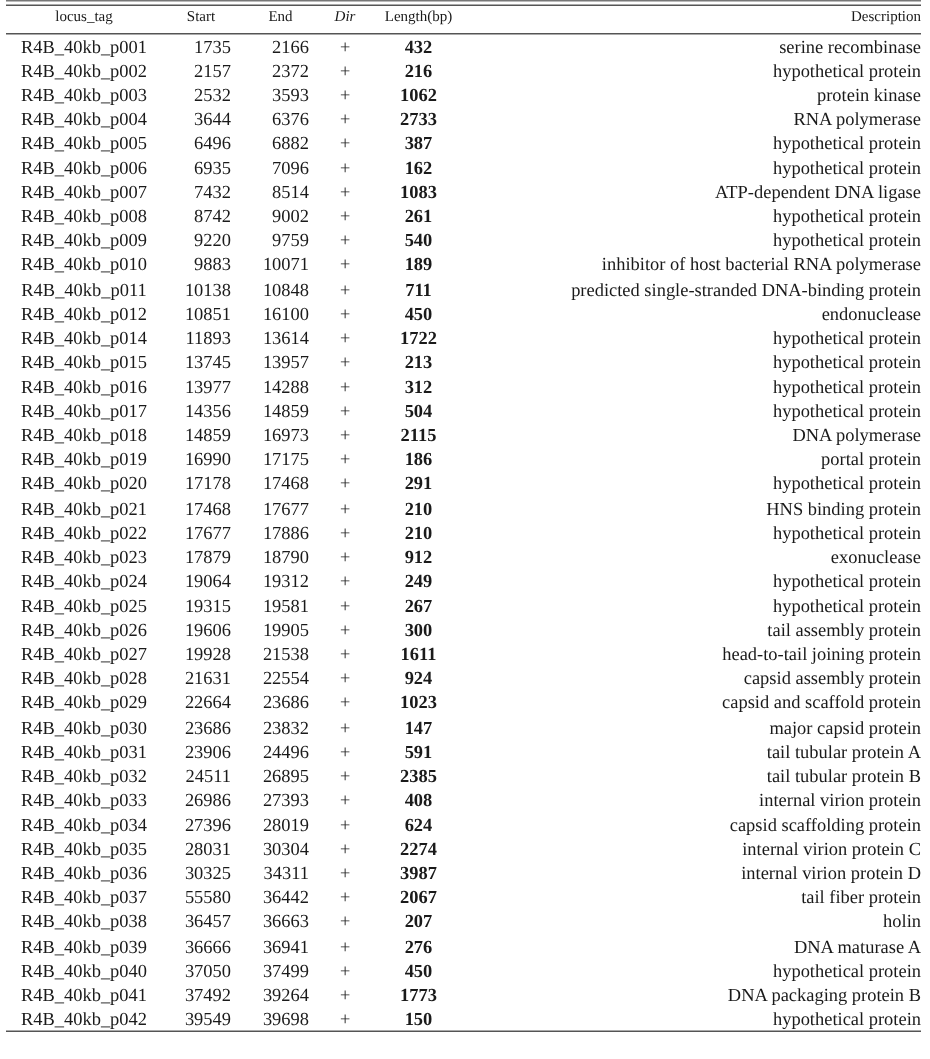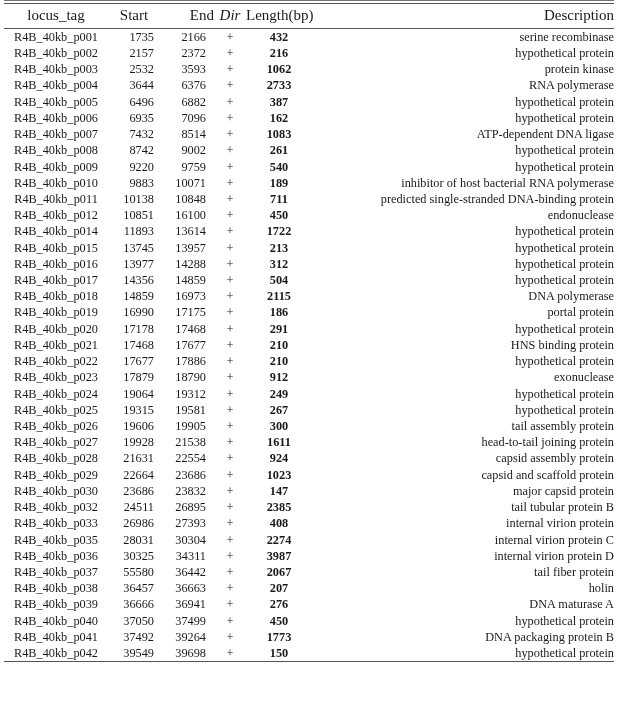--- a/index.html
+++ b/index.html
@@ -23,21 +23,21 @@
   }
   table.gene-table {
     width: 610px;
     margin: 0 0 0 4px;
     border-collapse: collapse;
     table-layout: fixed;
     font-size: 12.3px;
   }
   table.gene-table thead th {
     font-weight: normal;
-    font-size: 15px;
+    font-size: 10px;
     padding: 2px 0 3px 0;
     border-top: 1.6px solid #555;
     border-bottom: 1px solid #555;
     line-height: 1.25;
     white-space: nowrap;
   }
   
   table.gene-table thead tr.top-rule th {
     border-top: 1.1px solid #777;
     border-bottom: none;
@@ -65,21 +65,21 @@
   col.c-desc   { width: 302px; }
 
   .col-locus { text-align: center; }
   .col-start { text-align: right; padding-right: 6px !important; }
   .col-end   { text-align: right; padding-right: 8px !important; }
   .col-dir   { text-align: center; font-style: italic; }
   .col-len   { text-align: center; font-weight: bold; }
   .col-desc  { text-align: right; }
 
   th.col-start { text-align: center; padding-right: 0 !important; }
-  th.col-end   { text-align: right; padding-right: 0 !important; }
+  th.col-end   { text-align: center; padding-right: 0 !important; }
 </style>
 </head>
 <body>
 
 <div id="gene-table-wrap">
   <table class="gene-table">
     <colgroup>
       <col class="c-locus">
         <col class="c-start">
         <col class="c-end">
@@ -327,34 +327,50 @@
         </tr>
         <tr>
           <td class="col-locus">R4B_40kb_p030</td>
           <td class="col-start">23686</td>
           <td class="col-end">23832</td>
           <td class="col-dir">+</td>
           <td class="col-len">147</td>
           <td class="col-desc">major capsid protein</td>
         </tr>
         <tr>
+          <td class="col-locus">R4B_40kb_p031</td>
+          <td class="col-start">23906</td>
+          <td class="col-end">24496</td>
+          <td class="col-dir">+</td>
+          <td class="col-len">591</td>
+          <td class="col-desc">tail tubular protein   A</td>
+        </tr>
+        <tr>
           <td class="col-locus">R4B_40kb_p032</td>
           <td class="col-start">24511</td>
           <td class="col-end">26895</td>
           <td class="col-dir">+</td>
           <td class="col-len">2385</td>
           <td class="col-desc">tail tubular protein   B</td>
         </tr>
         <tr>
           <td class="col-locus">R4B_40kb_p033</td>
           <td class="col-start">26986</td>
           <td class="col-end">27393</td>
           <td class="col-dir">+</td>
           <td class="col-len">408</td>
           <td class="col-desc">internal virion   protein</td>
+        </tr>
+        <tr>
+          <td class="col-locus">R4B_40kb_p034</td>
+          <td class="col-start">27396</td>
+          <td class="col-end">28019</td>
+          <td class="col-dir">+</td>
+          <td class="col-len">624</td>
+          <td class="col-desc">capsid scaffolding   protein</td>
         </tr>
         <tr>
           <td class="col-locus">R4B_40kb_p035</td>
           <td class="col-start">28031</td>
           <td class="col-end">30304</td>
           <td class="col-dir">+</td>
           <td class="col-len">2274</td>
           <td class="col-desc">internal virion   protein C</td>
         </tr>
         <tr>

